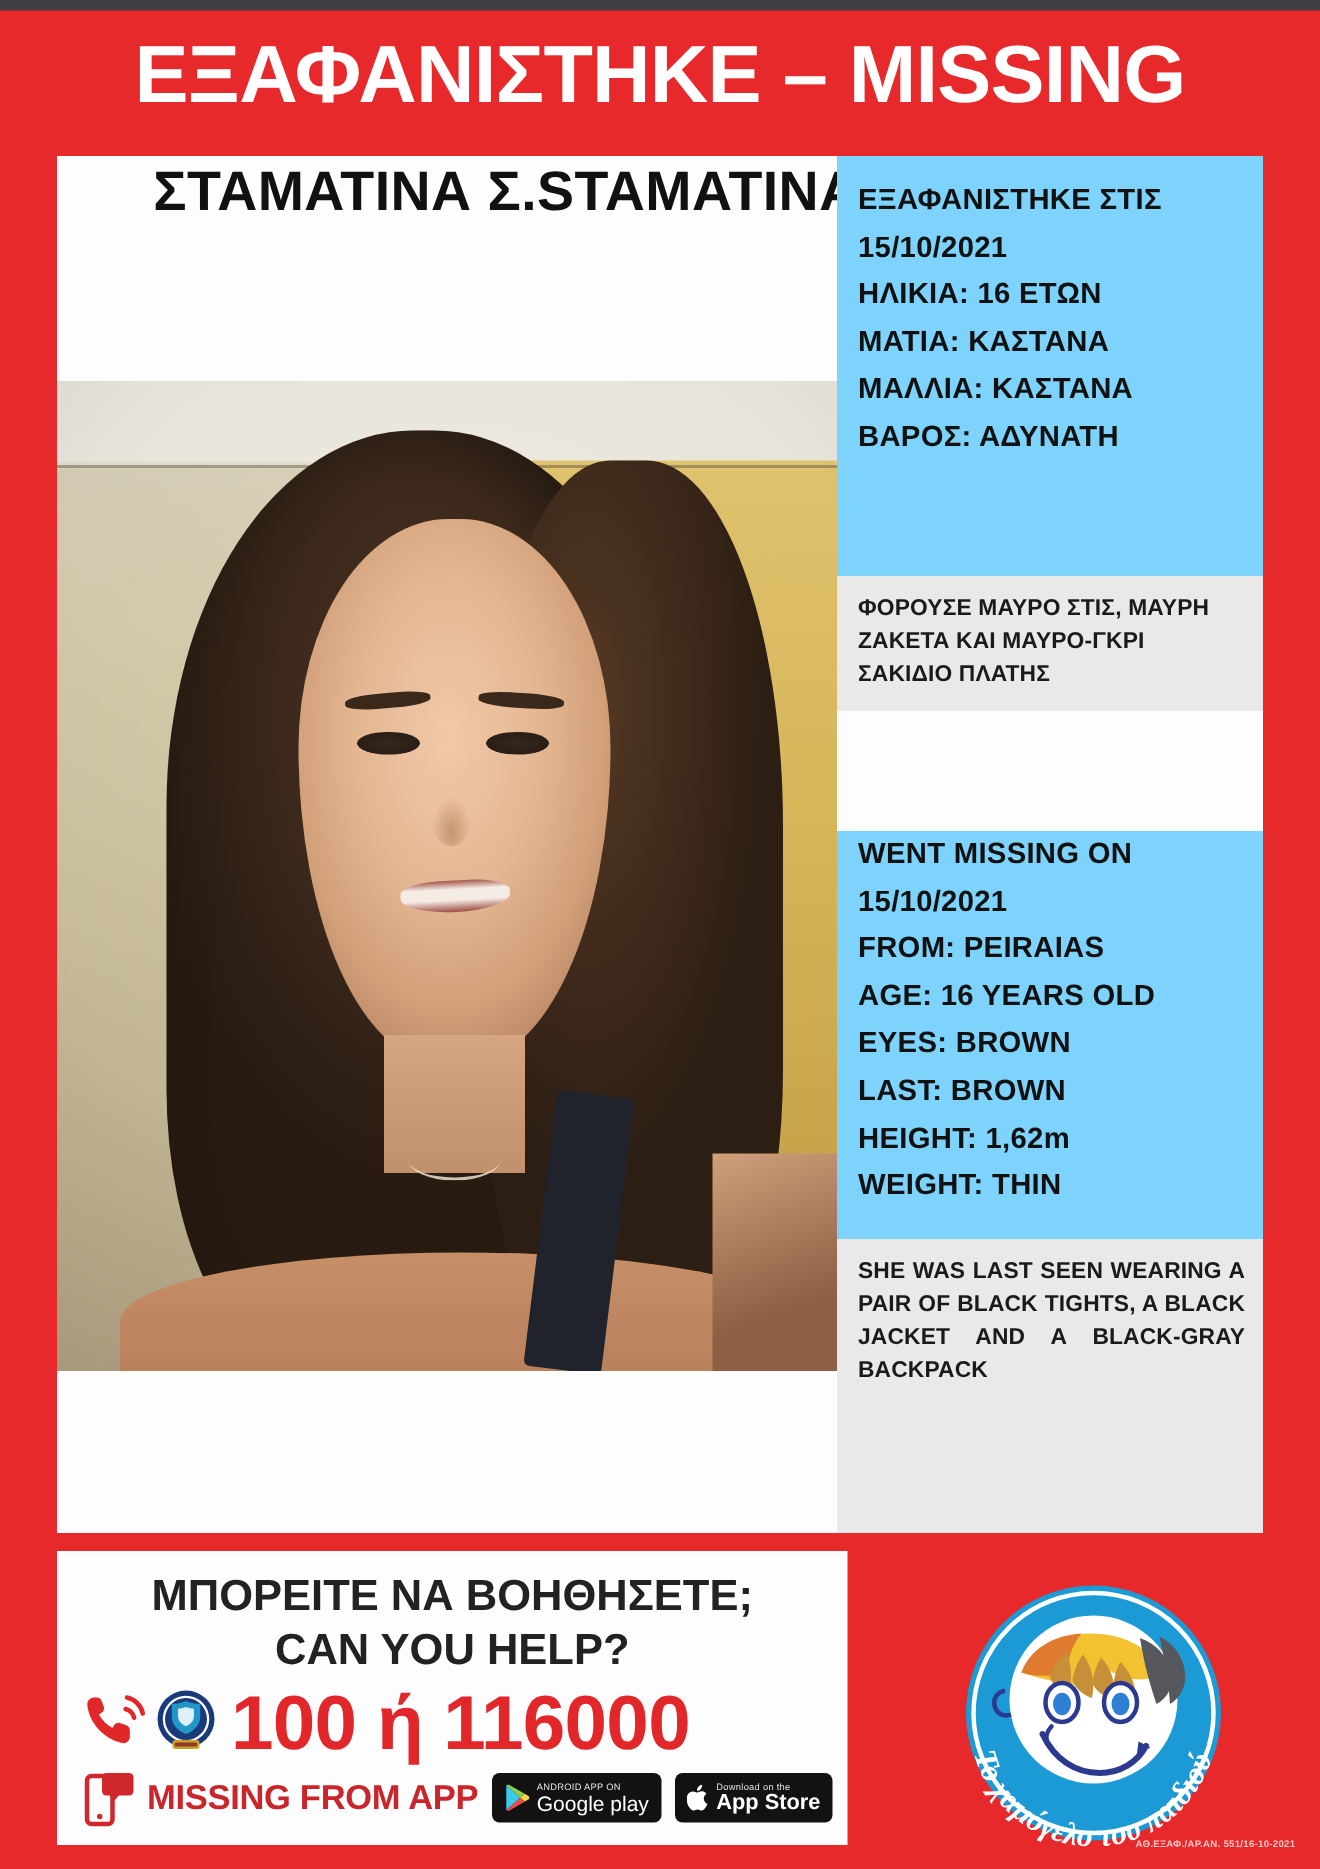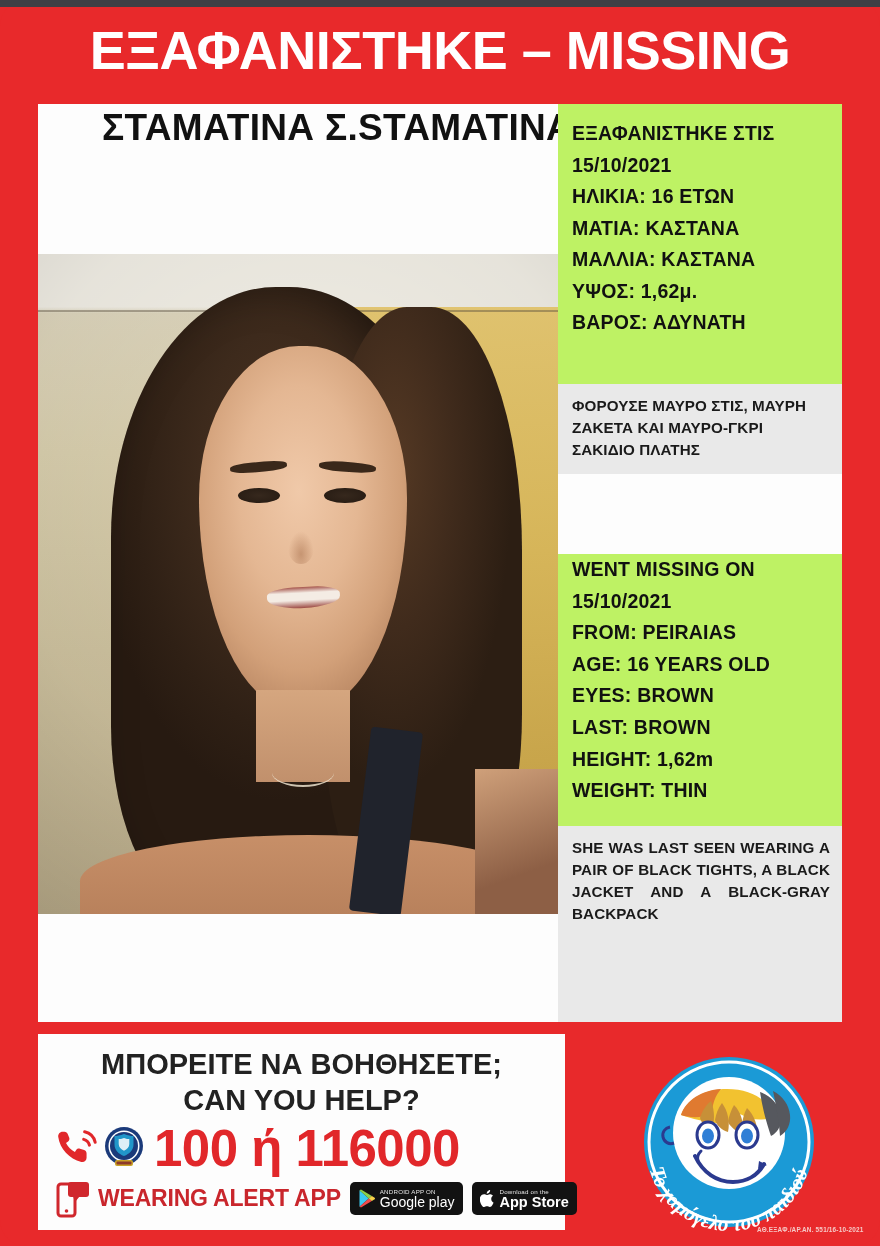--- a/index.html
+++ b/index.html
@@ -152,21 +152,21 @@
     background:linear-gradient(180deg,#c78f68 0%,#b67f5a 100%);
     border-radius:50% 50% 0 0;
   }
   .top-right-cloth{
     position:absolute;right:0;top:78%;width:16%;height:22%;
     background:linear-gradient(160deg,#cfa07a 0%,#8d5f45 70%);
   }
   
   .right-col{
     width:284px;
-    background:#bef264;
+    background:#7dd3fc;
     position:relative;
     display:flex;flex-direction:column;
   }
   .info-list{
     padding:14px 0 0 14px;
     box-sizing:border-box;
   }
   .info-line{
     color:#111;
     font-size:19.5px;
@@ -308,21 +308,20 @@
       </div>
 
       <div class="right-col">
 
         <div class="info-list" style="height:280px;">
           <div class="info-line">ΕΞΑΦΑΝΙΣΤΗΚΕ ΣΤΙΣ</div>
           <div class="info-line">15/10/2021</div>
           <div class="info-line">ΗΛΙΚΙΑ: 16 ΕΤΩΝ</div>
           <div class="info-line">ΜΑΤΙΑ: ΚΑΣΤΑΝΑ</div>
           <div class="info-line">ΜΑΛΛΙΑ: ΚΑΣΤΑΝΑ</div>
-          <div class="info-line">ΥΨΟΣ: 1,62μ.</div>
           <div class="info-line">ΒΑΡΟΣ: ΑΔΥΝΑΤΗ</div>
         </div>
 
         <div class="cloth-band">
           <div class="cloth-text">ΦΟΡΟΥΣΕ ΜΑΥΡΟ ΣΤΙΣ, ΜΑΥΡΗ ΖΑΚΕΤΑ ΚΑΙ ΜΑΥΡΟ-ΓΚΡΙ ΣΑΚΙΔΙΟ ΠΛΑΤΗΣ</div>
         </div>
 
         <div class="gap-white" style="height:80px;"></div>
 
         <div class="info-list" style="padding-top:0;height:272px;">
@@ -368,21 +367,21 @@
       <div class="phone-number">100 ή 116000</div>
     </div>
 
     <div class="app-row">
       <svg class="app-icon" viewBox="0 0 34 38">
         <rect x="2" y="4" width="17" height="32" rx="3" fill="none" stroke="#d0272d" stroke-width="3"></rect>
         <circle cx="10.5" cy="31" r="1.8" fill="#d0272d"></circle>
         <rect x="12" y="2" width="21" height="15" rx="3" fill="#d0272d"></rect>
         <path d="M17 16l2 6 5-6z" fill="#d0272d"></path>
       </svg>
-      <div class="app-label">WEARING ALERT APP</div>
+      <div class="app-label">MISSING FROM APP</div>
 
       <div class="store-badge">
         <svg class="glyph" width="17" height="19" viewBox="0 0 17 19">
           <path d="M1.5 1.2v16.6L10.8 9.5z" fill="#3bc9f0"></path>
           <path d="M1.5 1.2L10.8 9.5l3-2.6L3 .6z" fill="#8ed04a"></path>
           <path d="M1.5 17.8l9.3-8.3 3 2.6L3 18.4z" fill="#f04b4b"></path>
           <path d="M13.8 6.9l2.5 1.5c1 .7 1 1.5 0 2.2l-2.5 1.4-3-2.5z" fill="#f8d24a"></path>
         </svg>
         <div class="store-txt">
           <div class="store-small">ANDROID APP ON</div>

